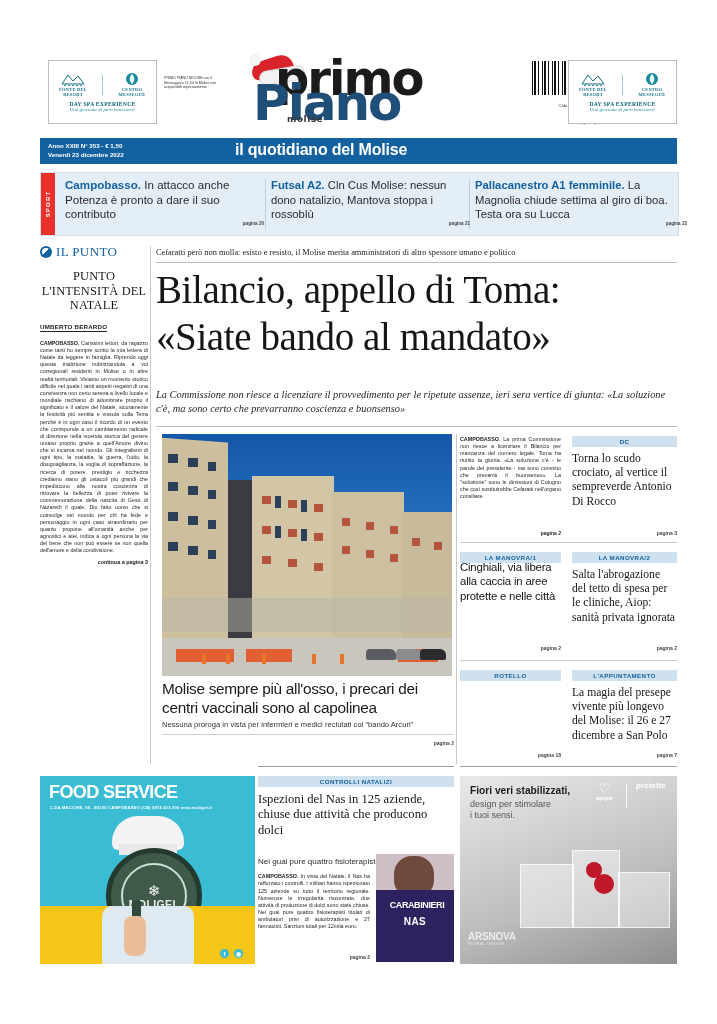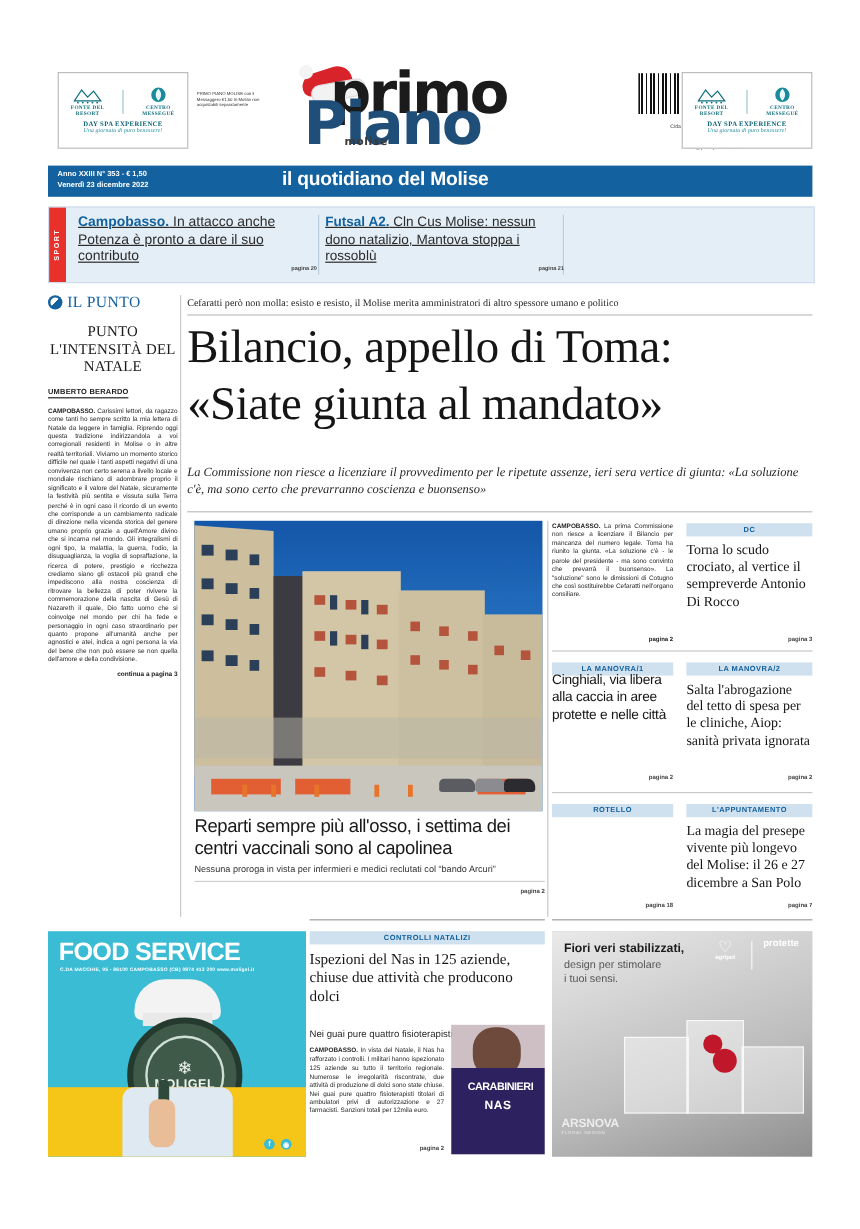--- a/index.html
+++ b/index.html
@@ -46,21 +46,21 @@
   .blueband{position:absolute;left:40px;top:138px;width:637px;height:26px;background:#13629f;}
   .dateblock{position:absolute;left:48px;top:142px;font-size:6.2px;line-height:8.6px;color:#fff;font-weight:bold;}
   .qtd{position:absolute;left:235px;top:141px;font-size:16px;font-weight:bold;color:#fff;letter-spacing:-.2px;}
   .direttori{position:absolute;right:8px;top:124px;text-align:right;font-size:5px;line-height:6.6px;color:#222;}
 
   
   .sport{position:absolute;left:40px;top:172px;width:637px;height:62px;background:#e4eef6;border:1px solid #cfdded;}
   .sport-tag{position:absolute;left:0;top:0;width:14px;height:62px;background:#e8312a;color:#fff;
              display:flex;align-items:center;justify-content:center;}
   .sport-tag span{transform:rotate(-90deg);font-size:6px;font-weight:bold;letter-spacing:1.2px;white-space:nowrap;}
-  .sport-item{position:absolute;top:5px;width:197px;font-size:11.6px;line-height:14.6px;color:#2b2b2b;text-decoration:underline;}
+  .sport-item{position:absolute;top:5px;width:197px;font-size:11.6px;line-height:14.6px;color:#2b2b2b;}
   .sport-item b{color:#13629f;}
   .s1{left:24px;} .s2{left:230px;} .s3{left:434px;width:212px;}
   .s2,.s3{font-size:11.3px;}
   .pg{position:absolute;right:2px;bottom:1px;font-size:4.6px;font-weight:bold;color:#444;}
   .sport-sep{position:absolute;top:6px;width:1px;height:50px;background:#b9cfe0;}
 
   
   .col-left{position:absolute;left:40px;top:244px;width:108px;height:520px;}
   .vrule{position:absolute;width:1px;background:#c9c9c9;}
 
@@ -108,21 +108,21 @@
   .rc-lead-pg{position:absolute;left:460px;top:530px;width:101px;text-align:right;font-size:5px;font-weight:bold;}
   .tagbar{position:absolute;height:11px;background:#cfe0ef;color:#13629f;font-size:6.2px;font-weight:bold;
           display:flex;align-items:center;justify-content:center;letter-spacing:.4px;}
   .rbox-title{position:absolute;font-family:"Liberation Serif",serif;font-size:11.6px;line-height:14.2px;color:#151515;}
   .rbox-title.sans{font-family:"Liberation Sans",sans-serif;font-size:11.4px;line-height:14.4px;letter-spacing:-.2px;}
   .rbox-pg{position:absolute;font-size:5px;font-weight:bold;color:#444;text-align:right;}
   .hrule{position:absolute;height:1px;background:#c9c9c9;}
 
   
   .ad-food{position:absolute;left:40px;top:776px;width:215px;height:188px;background:#39bcd4;overflow:hidden;}
-  .ad-food .fstitle{position:absolute;left:9px;top:6px;font-size:21px;font-weight:bold;color:#fff;letter-spacing:-.6px;text-align:right;}
+  .ad-food .fstitle{position:absolute;left:9px;top:6px;font-size:18px;font-weight:bold;color:#fff;letter-spacing:-.6px;text-align:right;}
   .ad-food .fsaddr{position:absolute;left:10px;top:29px;font-size:4.1px;font-weight:bold;color:#fff;letter-spacing:.2px;}
   .chef-hat{position:absolute;left:72px;top:40px;width:72px;height:34px;background:#f3f3f3;border-radius:26px 26px 6px 6px;}
   .hat-band{position:absolute;left:79px;top:68px;width:58px;height:11px;background:#e9e9e9;}
   .pan{position:absolute;left:66px;top:72px;width:86px;height:86px;border-radius:50%;background:#3f5a49;
        border:5px solid #253a2f;display:flex;align-items:center;justify-content:center;}
   .pan-in{width:62px;height:62px;border-radius:50%;border:2px solid #cfe0d6;display:flex;flex-direction:column;
           align-items:center;justify-content:center;color:#eef4f0;}
   .pan-in .flk{font-size:15px;line-height:15px;}
   .pan-in .mg{font-size:10.5px;font-weight:bold;letter-spacing:.4px;}
   .yellow{position:absolute;left:0;bottom:0;width:100%;height:58px;background:#f5c518;}
@@ -259,41 +259,45 @@
     <div class="sport-sep" style="left:428px"></div>
 
     <div class="sport-item s1">
       <b>Campobasso.</b><span> In attacco anche Potenza è pronto a dare il suo contributo</span>
       <div class="pg" style="right:-2px;bottom:-10px">pagina 20</div>
     </div>
     <div class="sport-item s2">
       <b>Futsal A2.</b><span> Cln Cus Molise: nessun dono natalizio, Mantova stoppa i rossoblù</span>
       <div class="pg" style="right:-2px;bottom:-10px">pagina 21</div>
     </div>
+    <div class="sport-item s3">
+      <b>Pallacanestro A1 femminile.</b><span> La Magnolia chiude settima al giro di boa. Testa ora su Lucca</span>
+      <div class="pg" style="right:0px;bottom:-10px">pagina 22</div>
+    </div>
   </div>
 
   <div class="vrule" style="left:150px;top:246px;height:518px;"></div>
   <div class="col-left">
     <div class="punto-head">
       <div class="punto-ico"></div>
       <div class="punto-lbl">IL PUNTO</div>
     </div>
     <div class="punto-title">PUNTO L'INTENSITÀ DEL NATALE</div>
     <div style="text-align:left"><div class="byline">UMBERTO BERARDO</div></div>
     <div class="punto-body">
       <b>CAMPOBASSO.</b><span> Carissimi lettori, da ragazzo come tanti ho sempre scritto la mia lettera di Natale da leggere in famiglia. Riprendo oggi questa tradizione indirizzandola a voi corregionali residenti in Molise o in altre realtà territoriali. Viviamo un momento storico difficile nel quale i tanti aspetti negativi di una convivenza non certo serena a livello locale e mondiale rischiano di adombrare proprio il significato e il valore del Natale, sicuramente la festività più sentita e vissuta sulla Terra perché è in ogni caso il ricordo di un evento che corrisponde a un cambiamento radicale di direzione nella vicenda storica del genere umano proprio grazie a quell'Amore divino che si incarna nel mondo. Gli integralismi di ogni tipo, la malattia, la guerra, l'odio, la disuguaglianza, la voglia di sopraffazione, la ricerca di potere, prestigio e ricchezza crediamo siano gli ostacoli più grandi che impediscono alla nostra coscienza di ritrovare la bellezza di poter rivivere la commemorazione della nascita di Gesù di Nazareth il quale, Dio fatto uomo che si coinvolge nel mondo per chi ha fede e personaggio in ogni caso straordinario per quanto propone all'umanità anche per agnostici e atei, indica a ogni persona la via del bene che non può essere se non quella dell'amore e della condivisione.</span>
     </div>
     <div class="continua">continua a pagina 3</div>
   </div>
 
   <div class="kicker">Cefaratti però non molla: esisto e resisto, il Molise merita amministratori di altro spessore umano e politico</div>
   <div class="kline"></div>
   <div class="headline">
     <div>Bilancio, appello di Toma:</div>
-    <div>«Siate giunta al mandato»</div>
+    <div>«Siate bando al mandato»</div>
   </div>
   <div class="subhead">La Commissione non riesce a licenziare il provvedimento per le ripetute assenze, ieri sera vertice di giunta: «La soluzione c'è, ma sono certo che prevarranno coscienza e buonsenso»</div>
   <div class="subline"></div>
 
   <div class="photo">
     <div class="sky"></div>
     <div class="bld" style="left:-4px;top:6px;width:70px;height:210px;background:#cdbf9e;transform:skewY(4deg);"></div>
     <div class="bldark" style="left:66px;top:46px;width:26px;height:172px;"></div>
     <div class="bld" style="left:90px;top:42px;width:82px;height:176px;background:#d3c6a6;"></div>
     <div class="bld" style="left:170px;top:58px;width:72px;height:160px;background:#cdc0a0;"></div>
@@ -339,21 +343,21 @@
     <div class="cone" style="left:40px;"></div>
       <div class="cone" style="left:64px;"></div>
     <div class="cone" style="left:100px;"></div>
       <div class="cone" style="left:150px;"></div>
     <div class="cone" style="left:178px;"></div>
     <div class="car" style="left:204px;width:30px;background:#5b5b62;"></div>
     <div class="car" style="left:234px;width:26px;background:#8b8b90;"></div>
     <div class="car" style="left:258px;width:26px;background:#2b2b30;"></div>
   </div>
 
-  <div class="cap-head">Reparti sempre più all'osso, i settima dei centri vaccinali sono al capolinea</div>
+  <div class="cap-head">Molise sempre più all'osso, i precari dei centri vaccinali sono al capolinea</div>
   <div class="cap-sub">Nessuna proroga in vista per infermieri e medici reclutati col “bando Arcuri”</div>
   <div class="cap-rule"></div>
   <div class="cap-pg">pagina 2</div>
 
   <div class="vrule" style="left:456px;top:434px;height:330px;"></div>
 
   <div class="rc-lead">
     <b>CAMPOBASSO.</b><span> La prima Commissione non riesce a licenziare il Bilancio per mancanza del numero legale. Toma ha riunito la giunta. «La soluzione c'è - le parole del presidente - ma sono convinto che prevarrà il buonsenso». La "soluzione" sono le dimissioni di Cotugno che così sostituirebbe Cefaratti nell'organo consiliare.</span>
   </div>
   <div class="rc-lead-pg">pagina 2</div>

